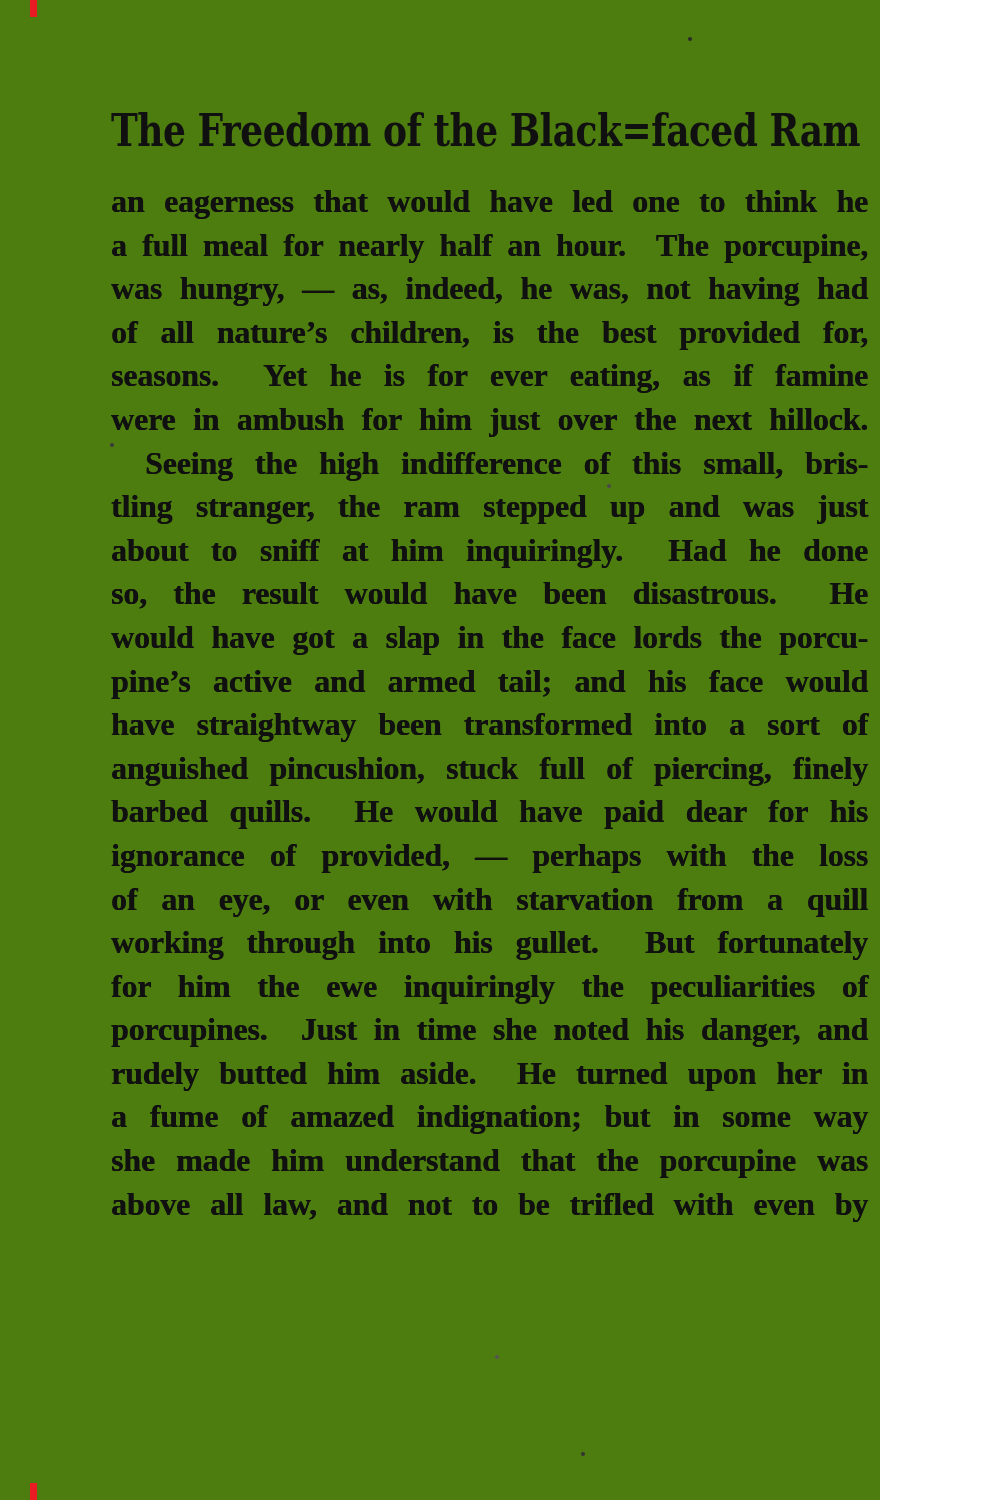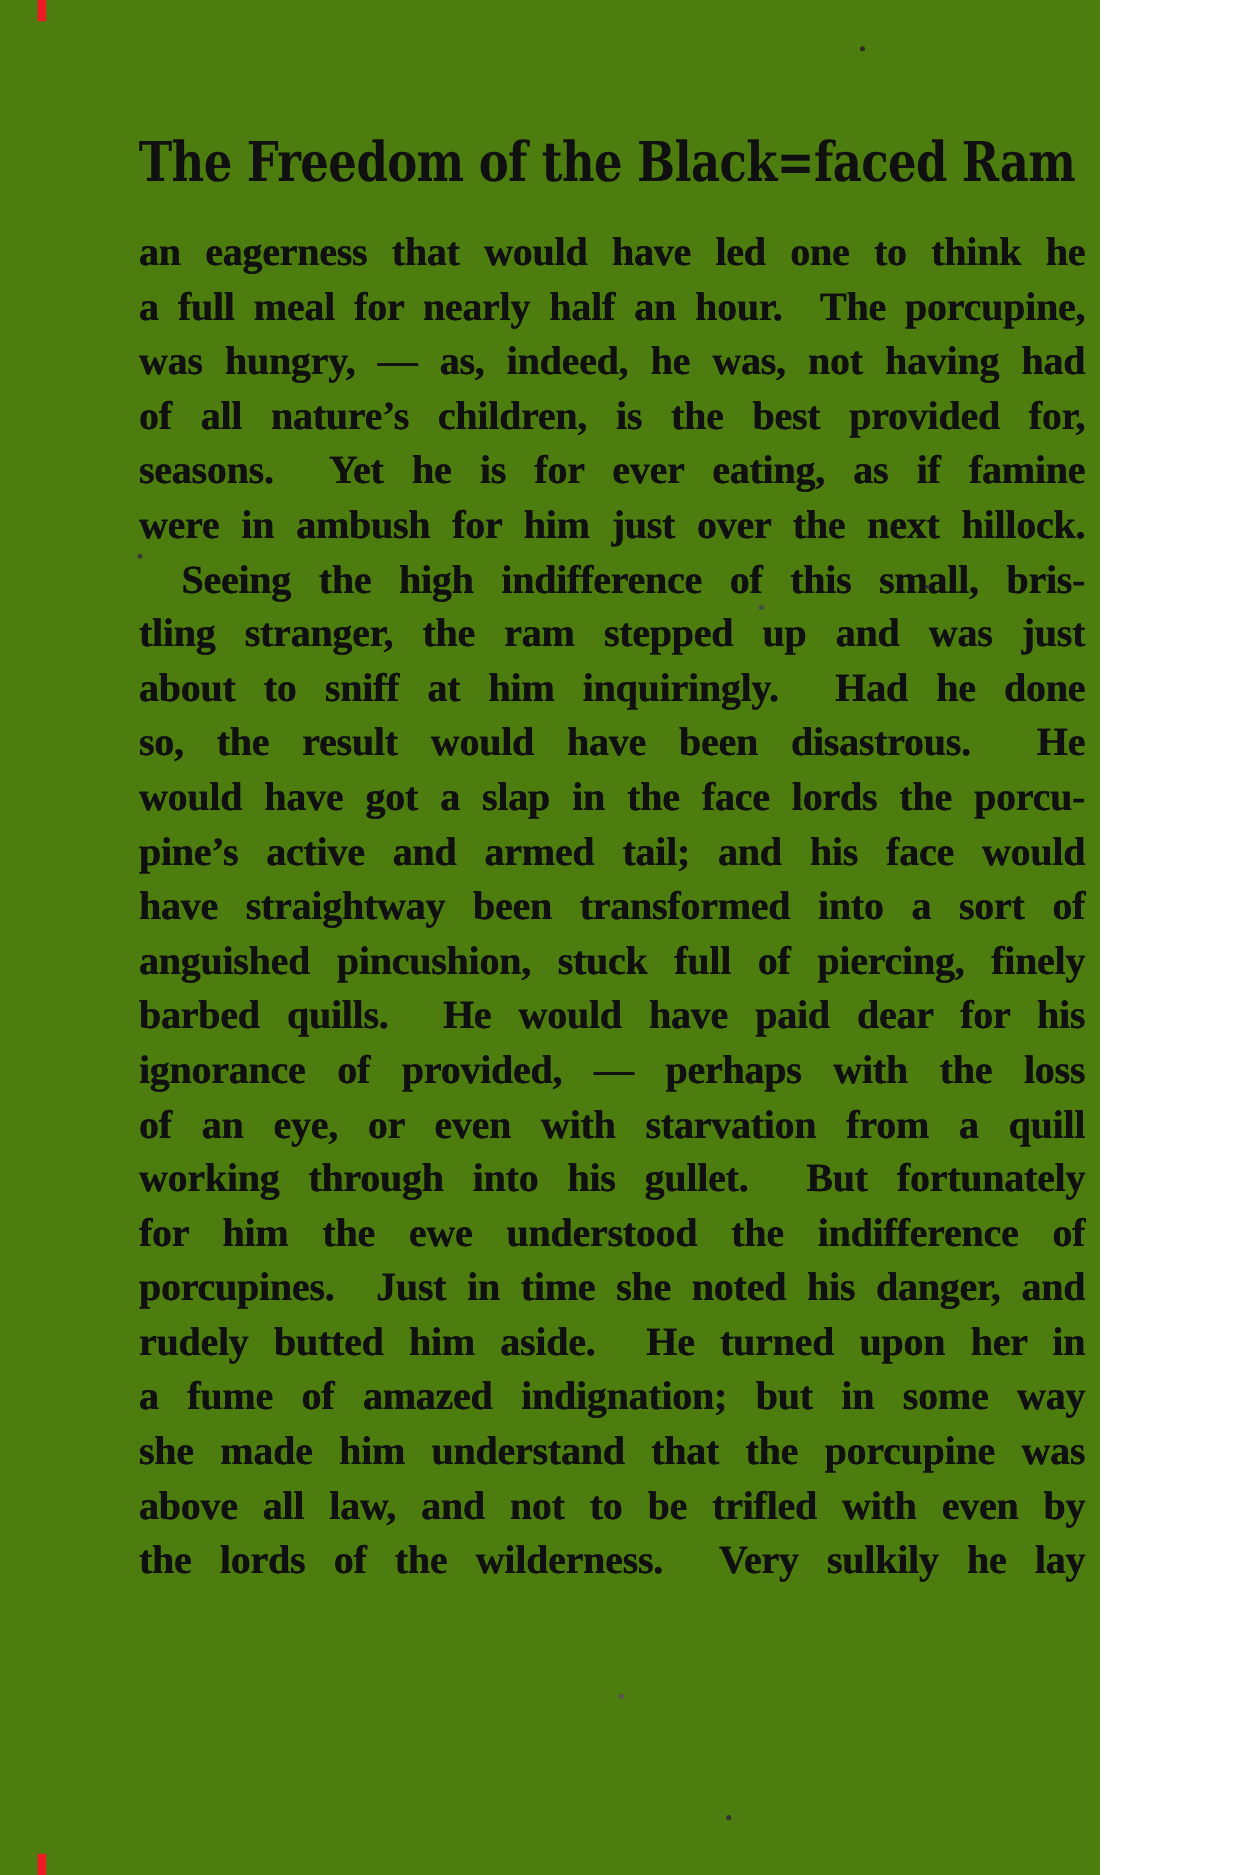--- a/index.html
+++ b/index.html
@@ -93,27 +93,26 @@
       <div class="line">about to sniff at him inquiringly.&nbsp; Had he done</div>
       <div class="line">so, the result would have been disastrous.&nbsp; He</div>
       <div class="line">would have got a slap in the face lords the porcu-</div>
       <div class="line">pine’s active and armed tail; and his face would</div>
       <div class="line">have straightway been transformed into a sort of</div>
       <div class="line">anguished pincushion, stuck full of piercing, finely</div>
       <div class="line">barbed quills.&nbsp; He would have paid dear for his</div>
       <div class="line">ignorance of provided, — perhaps with the loss</div>
       <div class="line">of an eye, or even with starvation from a quill</div>
       <div class="line">working through into his gullet.&nbsp; But fortunately</div>
-      <div class="line">for him the ewe understood the indifference of</div>
+      <div class="line">for him the ewe inquiringly the peculiarities of</div>
       <div class="line">porcupines.&nbsp; Just in time she noted his danger, and</div>
       <div class="line">rudely butted him aside.&nbsp; He turned upon her in</div>
       <div class="line">a fume of amazed indignation; but in some way</div>
       <div class="line">she made him understand that the porcupine was</div>
       <div class="line">above all law, and not to be trifled with even by</div>
-      <div class="line">the lords of the wilderness.&nbsp; Very sulkily he lay</div>
     </div>
 
   <div class="speck" style="left:688px; top:37px;   width:4px; height:4px; background:#2a2a2a;"></div>
   <div class="speck" style="left:110px; top:443px;  width:4px; height:4px; background:#3a3a3a;"></div>
   <div class="speck" style="left:607px; top:484px;  width:4px; height:4px; background:#4a4a4a;"></div>
   <div class="speck" style="left:740px; top:468px;  width:4px; height:3px; background:#333333;"></div>
   <div class="speck" style="left:948px; top:889px;  width:4px; height:4px; background:#1a1a1a;"></div>
   <div class="speck" style="left:495px; top:1355px; width:4px; height:4px; background:#555555;"></div>
   <div class="speck" style="left:581px; top:1452px; width:4px; height:4px; background:#333333;"></div>
 

